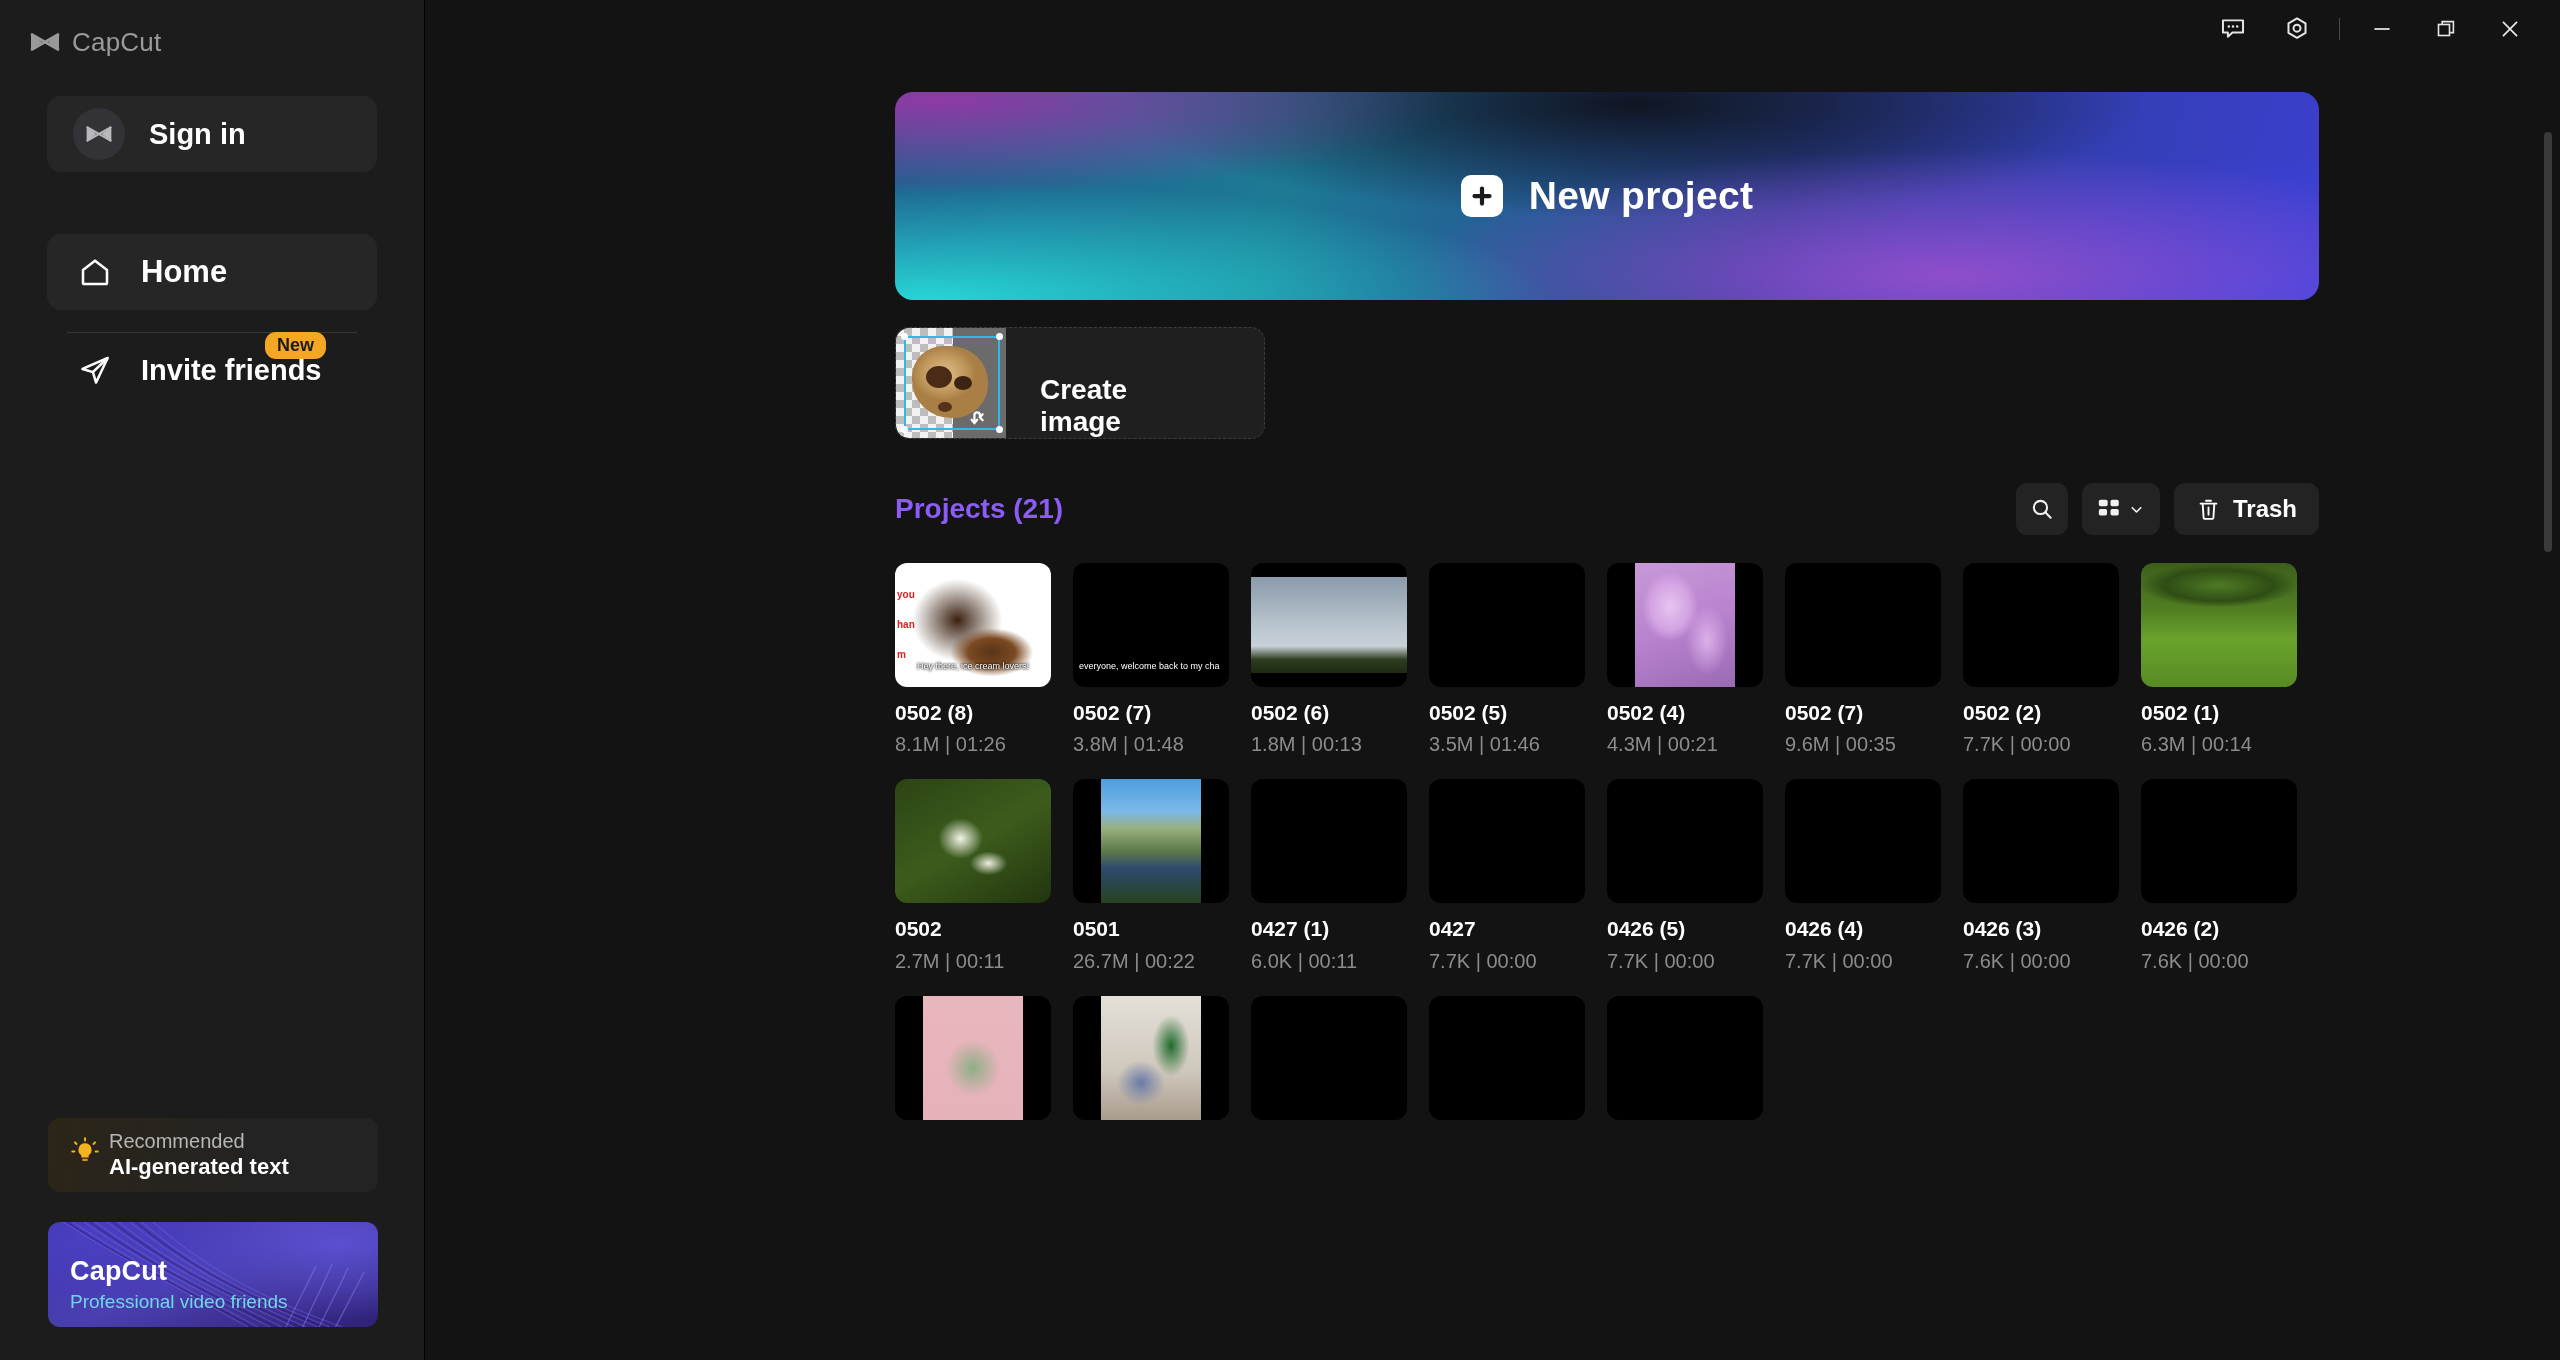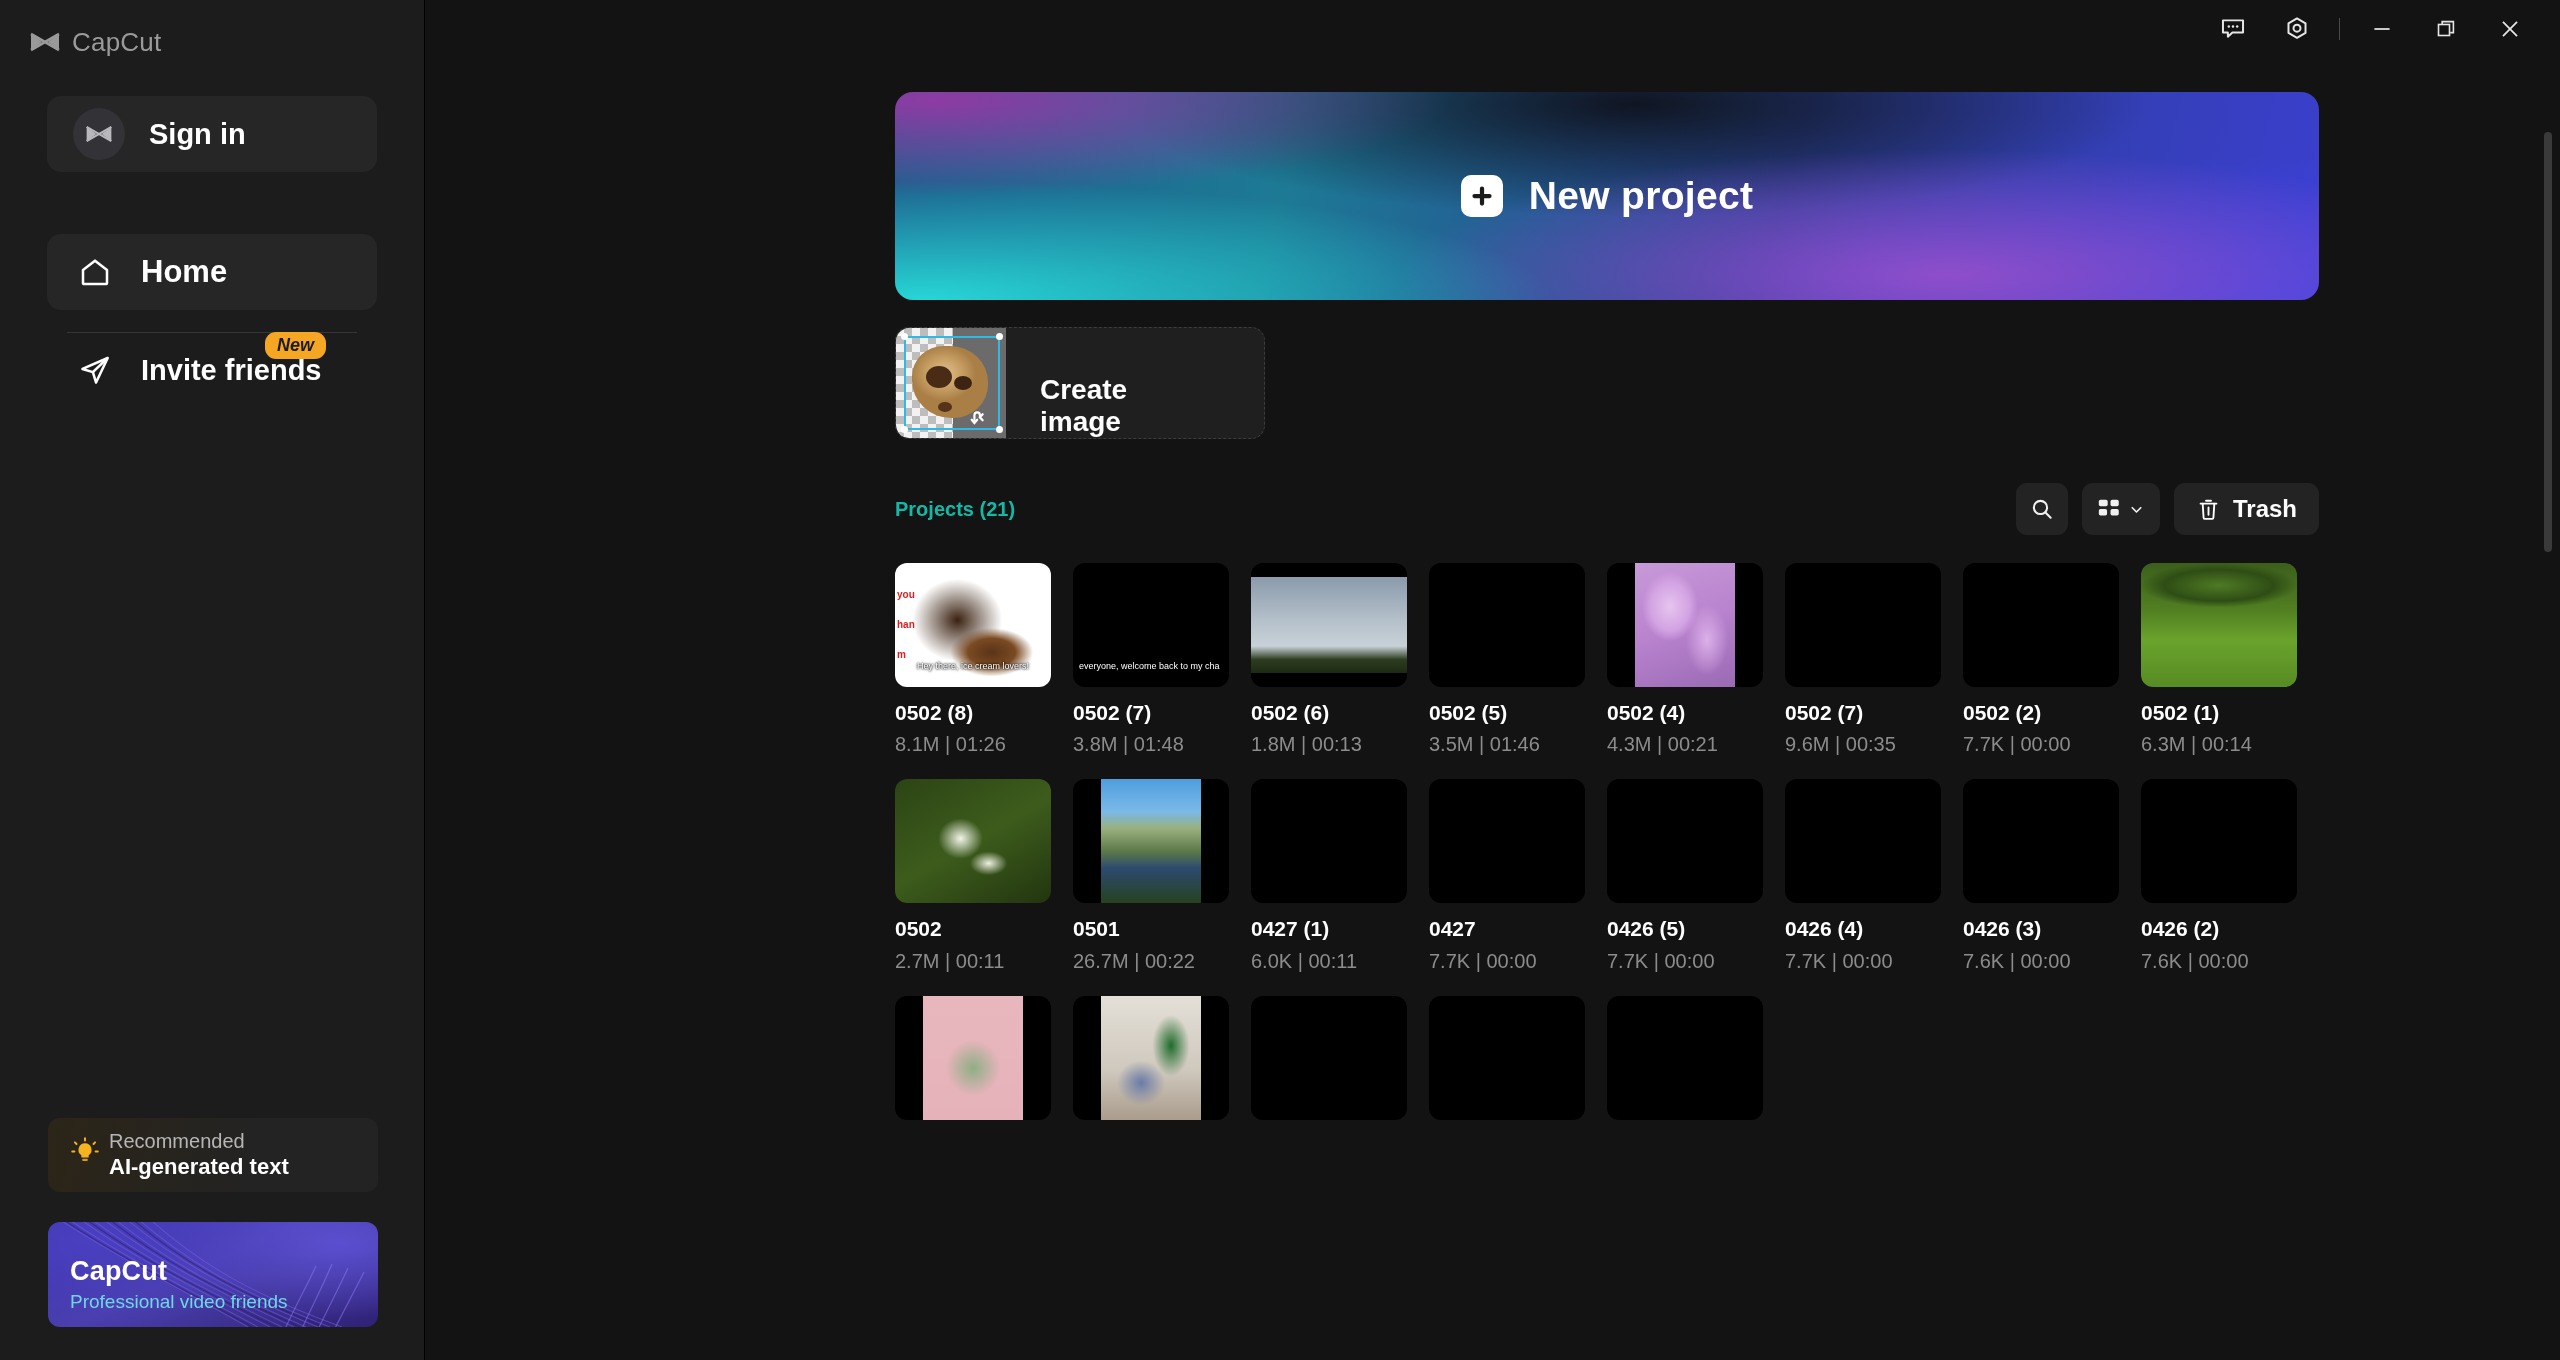--- a/index.html
+++ b/index.html
@@ -44,21 +44,21 @@
 
   .invite-row {
     width:330px; margin:0 auto; height:74px; padding-left:26px;
     display:flex; align-items:center; gap:24px; cursor:pointer; position:relative;
   }
   .invite-icon { width:44px; display:flex; justify-content:center; flex:0 0 44px; }
   .invite-label { font-size:29px; font-weight:700; color:#fff; position:relative; }
   .new-badge {
     position:absolute; top:-22px; left:124px;
     background:#f5a623; color:#1b1b1b;
-    font-size:18px; font-weight:700; font-style:italic;
+    font-size:18px; font-weight:700; 
     padding:3px 12px 4px 12px; border-radius:11px; line-height:1.15;
     white-space:nowrap;
   }
 
   
   .recommend {
     position:absolute; left:48px; bottom:168px;
     width:330px; height:74px; border-radius:12px;
     background:linear-gradient(100deg,#2c2518 0%,#232323 62%);
     display:flex; align-items:center; gap:7px; padding-left:20px; cursor:pointer;
@@ -110,21 +110,21 @@
 
   .createimg {
     margin-top:27px; width:370px; height:112px; border-radius:14px;
     background:#1f1f1f; border:1px dashed #3d3d3d;
     display:flex; align-items:flex-end; overflow:hidden; cursor:pointer;
   }
   .ci-thumb { width:110px; height:110px; flex:0 0 110px; position:relative; overflow:hidden; border-radius:13px 0 0 13px; }
   .ci-label { font-size:28px; font-weight:700; line-height:1.15; color:#fff; padding-left:34px; }
 
   .proj-header { margin-top:44px; width:1424px; display:flex; align-items:center; justify-content:space-between; }
-  .proj-title { font-size:20px; font-weight:700; color:#14b8a6; }
+  .proj-title { font-size:28px; font-weight:700; color:#8b5cf6; }
   .proj-tools { display:flex; align-items:center; gap:14px; }
   .tool-btn { height:52px; background:#232323; border-radius:11px; display:flex; align-items:center; justify-content:center; cursor:pointer; }
   .tool-search { width:52px; }
   .tool-view { width:78px; gap:6px; }
   .tool-trash { padding:0 22px; gap:12px; }
   .trash-label { font-size:24px; font-weight:700; color:#fff;text-align:center; }
 
   .grid { margin-top:28px; width:1448px; display:flex; flex-wrap:wrap; gap:0 22px; }
   .card { width:156px; margin-bottom:22px; cursor:pointer; }
   .thumb {

